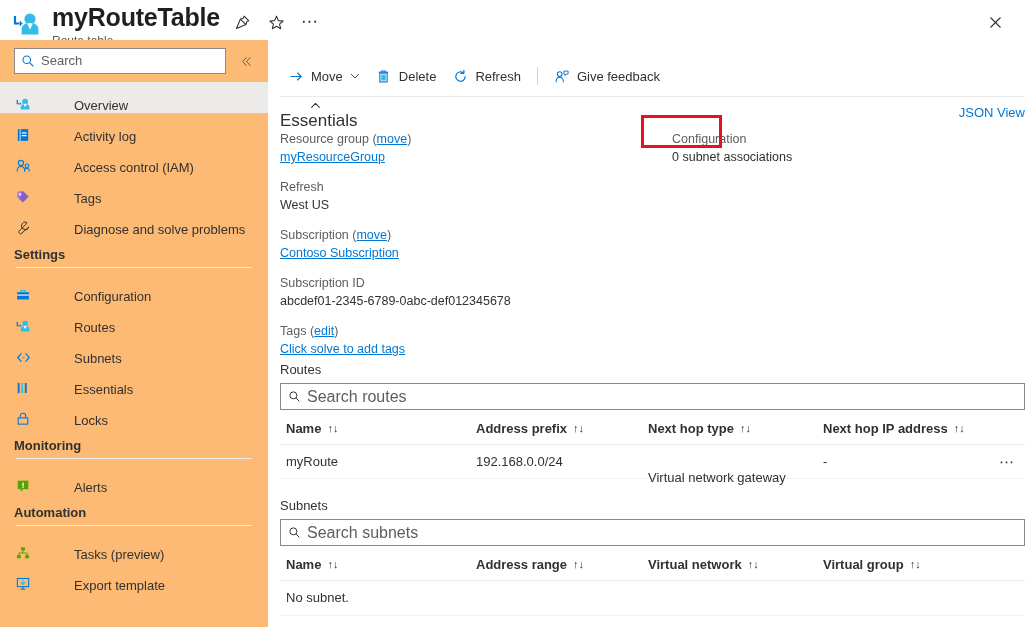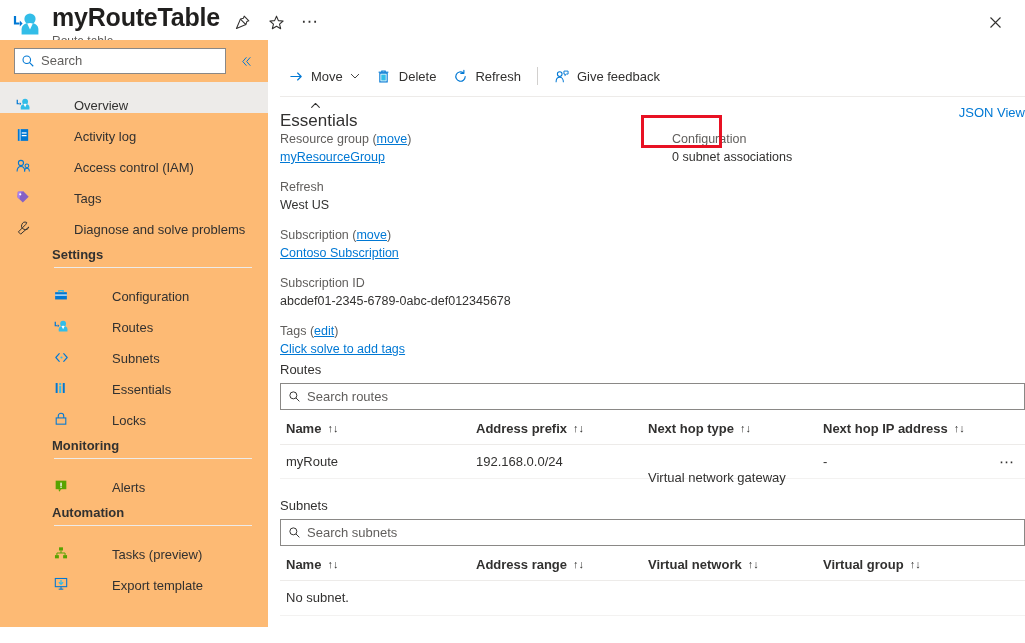--- a/index.html
+++ b/index.html
@@ -54,21 +54,21 @@
 
   .nav { position: absolute; left: 0; top: 42px; width: 268px; }
   .nav-item {
     height: 31px; display: flex; align-items: flex-end; padding-left: 14px;
     cursor: pointer; font-size: 13px; color: #323130; gap: 30px;
   }
   .nav-item.selected { background: #edebe9; }
   .nav-ico { width: 18px; height: 18px; margin-right: 12px; flex: 0 0 auto; display: flex; align-items: center; justify-content: center; }
   .nav-label { white-space: nowrap; }
 
-  .nav-group { margin-top: 10px; margin-left: 38px; }
+  .nav-group { margin-top: 10px; }
   .nav-group-title { font-size: 13px; font-weight: 600; color: #323130; padding: 0 14px 5px 14px; }
   .nav-divider { height: 1px; background: #edebe9; margin: 0 16px 5px 16px; }
 
   
   .main { position: absolute; left: 268px; top: 56px; width: 757px; height: 587px; background: #fff; }
 
   .cmdbar { position: absolute; left: 0; top: 0; width: 757px; height: 40px; display: flex; align-items: center; padding-left: 12px; }
   .cmd {
     height: 28px; display: flex; align-items: center; padding: 0 8px;
     font-size: 13px; color: #323130; cursor: pointer; white-space: nowrap;
@@ -105,21 +105,21 @@
   .ess-rule { position: absolute; left: 12px; top: 352px; width: 745px; height: 1px; background: #edebe9; }
 
   
   .tbl-section { position: absolute; left: 12px; width: 745px; }
   .tbl-title { font-size: 13px; color: #323130; margin-bottom: 6px; }
   .tbl-search {
     height: 27px; border: 1px solid #8a8886; background: #fff;
     display: flex; align-items: center; padding: 0 7px; cursor: text; margin-bottom: 2px;
   }
   .tbl-search .sicon { width: 13px; height: 13px; margin-right: 6px; flex: 0 0 auto; }
-  .tbl-search .ph { font-size: 13px; color: #605e5c; }
+  .tbl-search .ph { font-size: 16px; color: #605e5c; }
 
   .hdr-row { display: flex; align-items: center; height: 33px; border-bottom: 1px solid #edebe9; }
   .hdr-cell { font-size: 13px; font-weight: 600; color: #323130; display: flex; align-items: center; cursor: pointer; padding-left: 6px; }
   .sort-ico { margin-left: 6px; color: #323130; font-size: 11px; line-height: 11px; white-space: nowrap; }
   .data-row { display: flex; align-items: center; height: 34px; border-bottom: 1px solid #f3f2f1; }
   .data-cell { font-size: 13px; color: #323130; padding-left: 6px; overflow: hidden; white-space: nowrap; }
   .row-menu { margin-left: auto; padding-right: 10px; cursor: pointer; color: #323130; font-size: 15px; line-height: 8px; letter-spacing: 1px; }
   .noresults { font-size: 13px; color: #323130; padding: 9px 0 0 6px; }
   .noresults-rule { margin-top: 10px; height: 1px; background: #f3f2f1; }
 

